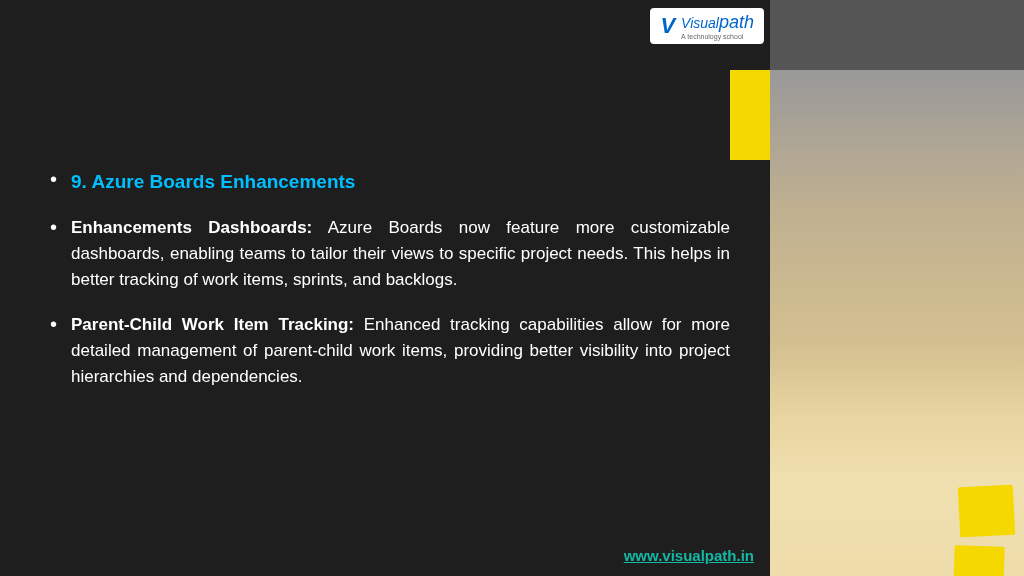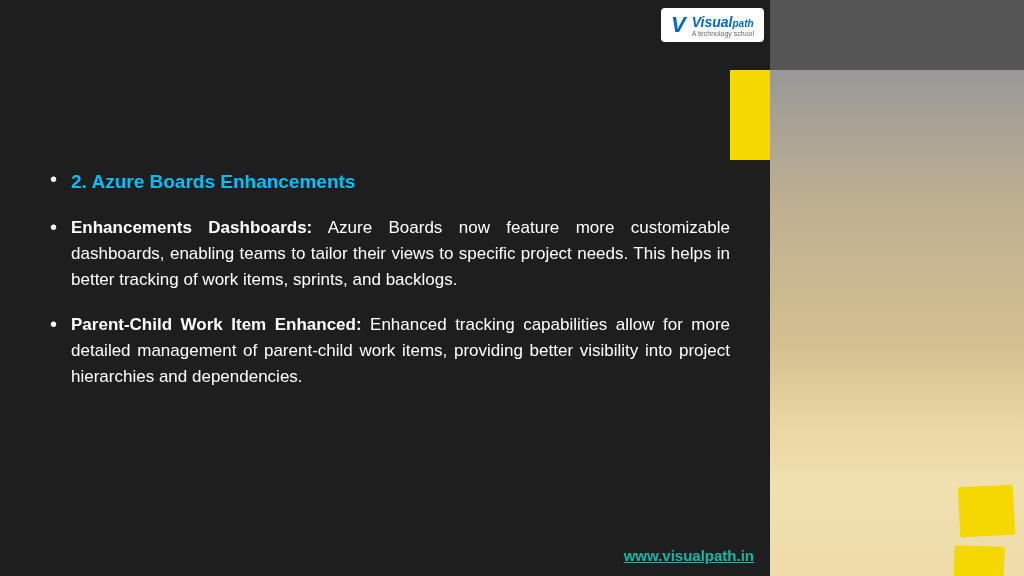--- a/index.html
+++ b/index.html
@@ -136,28 +136,28 @@
     }
 
     .logo-text-block {
       display: flex;
       flex-direction: column;
     }
 
     .logo-visual {
       color: #0066cc;
       font-size: 14px;
-      font-weight: 700;
+      font-weight: 400;
       font-style: italic;
     }
 
     .logo-path {
       color: #0066cc;
-      font-size: 10px;
-      font-weight: 700;
+      font-size: 18px;
+      font-weight: 400;
       font-style: italic;
     }
 
     .logo-tagline {
       color: #666;
       font-size: 7px;
     }
 
     
     .bullet-list {
@@ -259,34 +259,34 @@
     </div>
   </div>
 
   <div class="yellow-square"></div>
 
   <div class="content-area">
     <ul class="bullet-list">
 
       <li class="bullet-item heading-item">
         <span class="bullet-dot">•</span>
-        <span class="bullet-text">2. Azure Boards Enhancements</span>
+        <span class="bullet-text">9. Azure Boards Enhancements</span>
       </li>
 
       <li class="bullet-item">
         <span class="bullet-dot">•</span>
         <span class="bullet-text">
           <span class="bold">Enhancements Dashboards:</span><span> Azure Boards now feature more customizable dashboards, enabling teams to tailor their views to specific project needs. This helps in better tracking of work items, sprints, and backlogs.</span>
         </span>
       </li>
 
       <li class="bullet-item">
         <span class="bullet-dot">•</span>
         <span class="bullet-text">
-          <span class="bold">Parent-Child Work Item Enhanced:</span><span> Enhanced tracking capabilities allow for more detailed management of parent-child work items, providing better visibility into project hierarchies and dependencies.</span>
+          <span class="bold">Parent-Child Work Item Tracking:</span><span> Enhanced tracking capabilities allow for more detailed management of parent-child work items, providing better visibility into project hierarchies and dependencies.</span>
         </span>
       </li>
 
     </ul>
   </div>
 
   <div class="bottom-url">www.visualpath.in</div>
 
   <div class="image-area">
     <div class="photo-bg">

